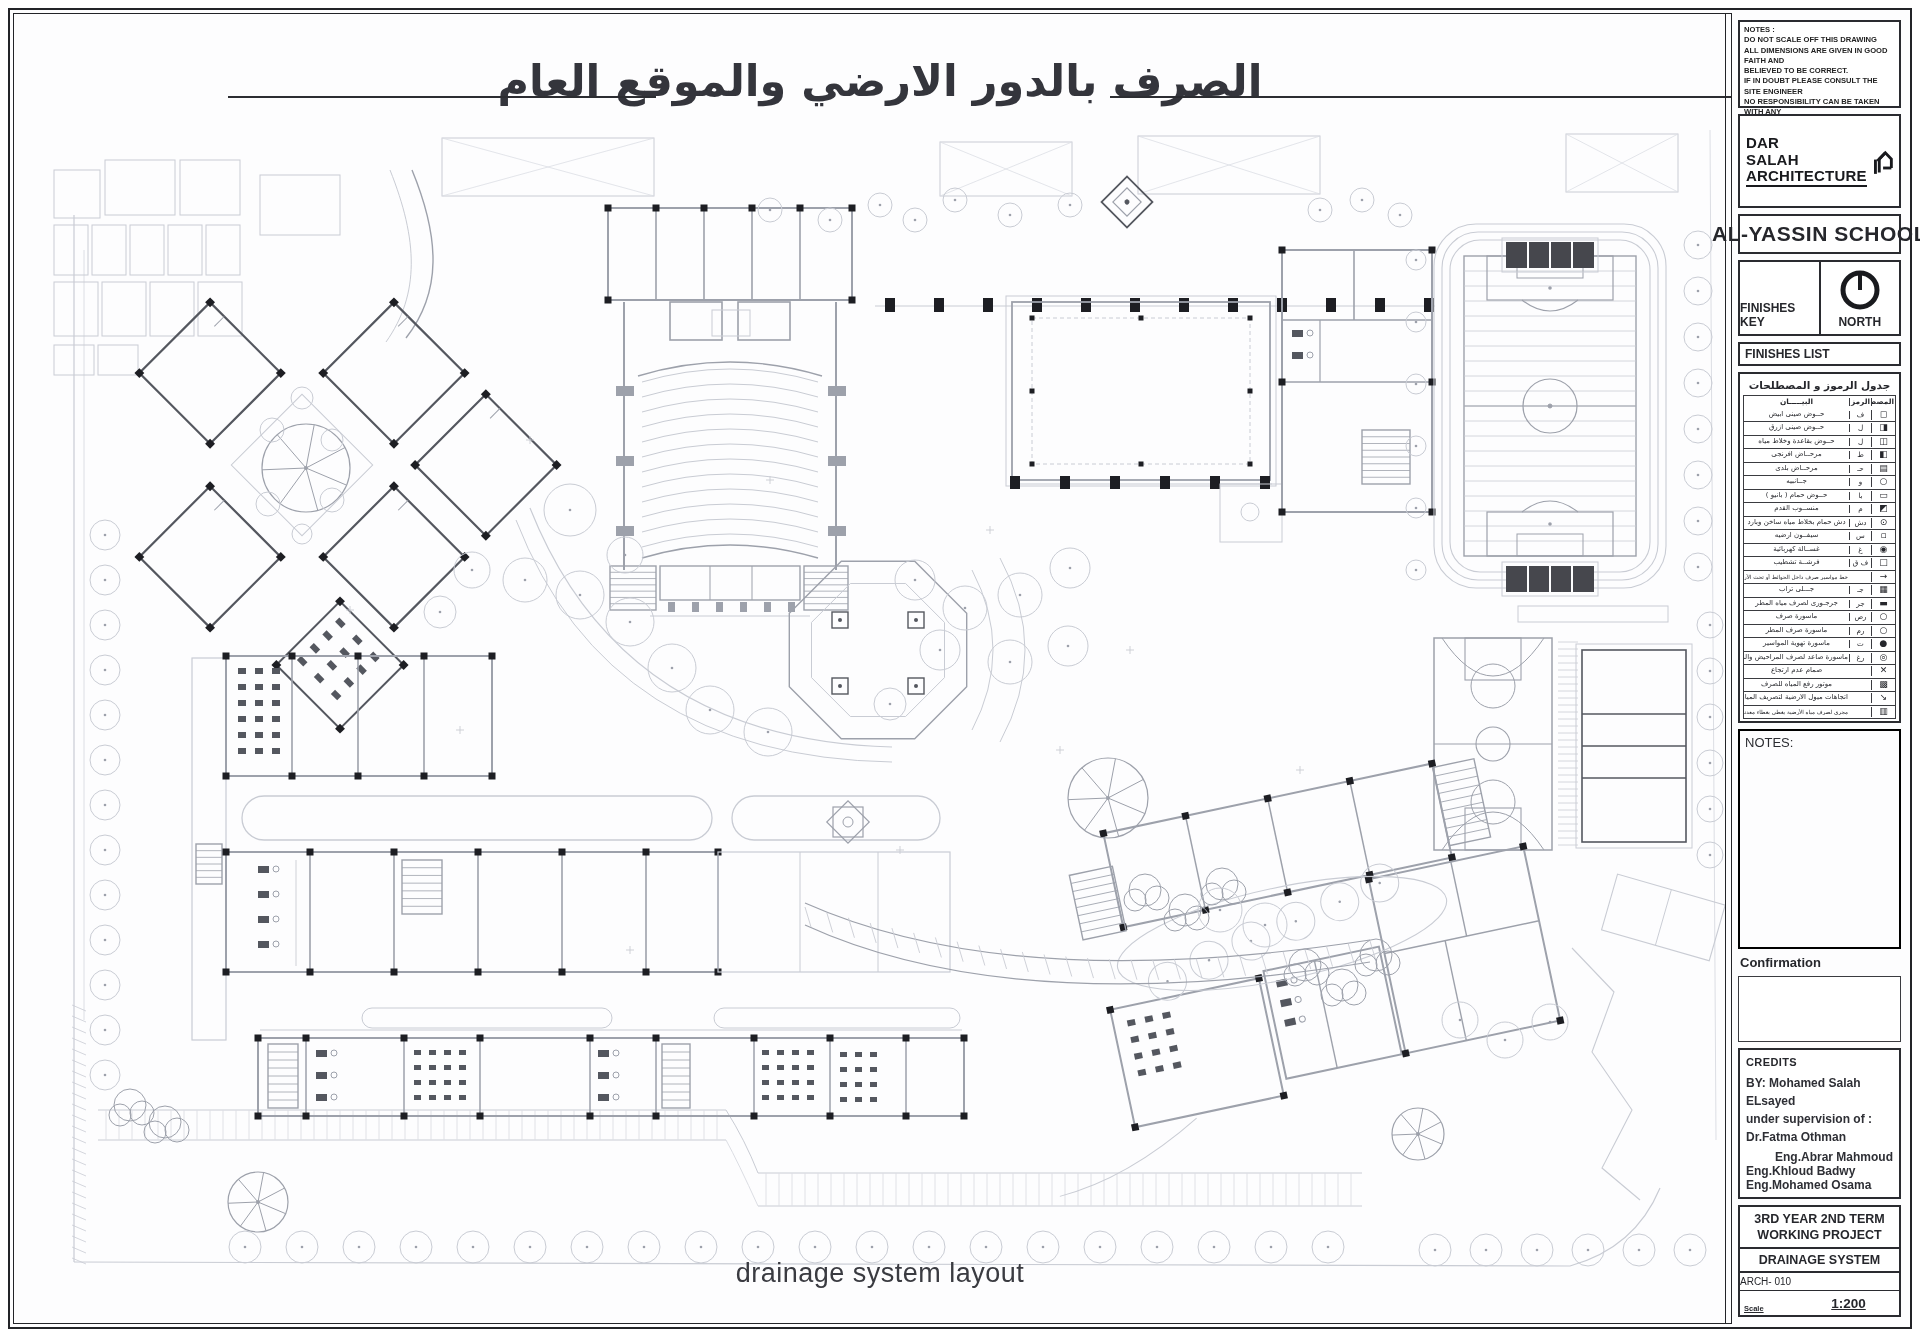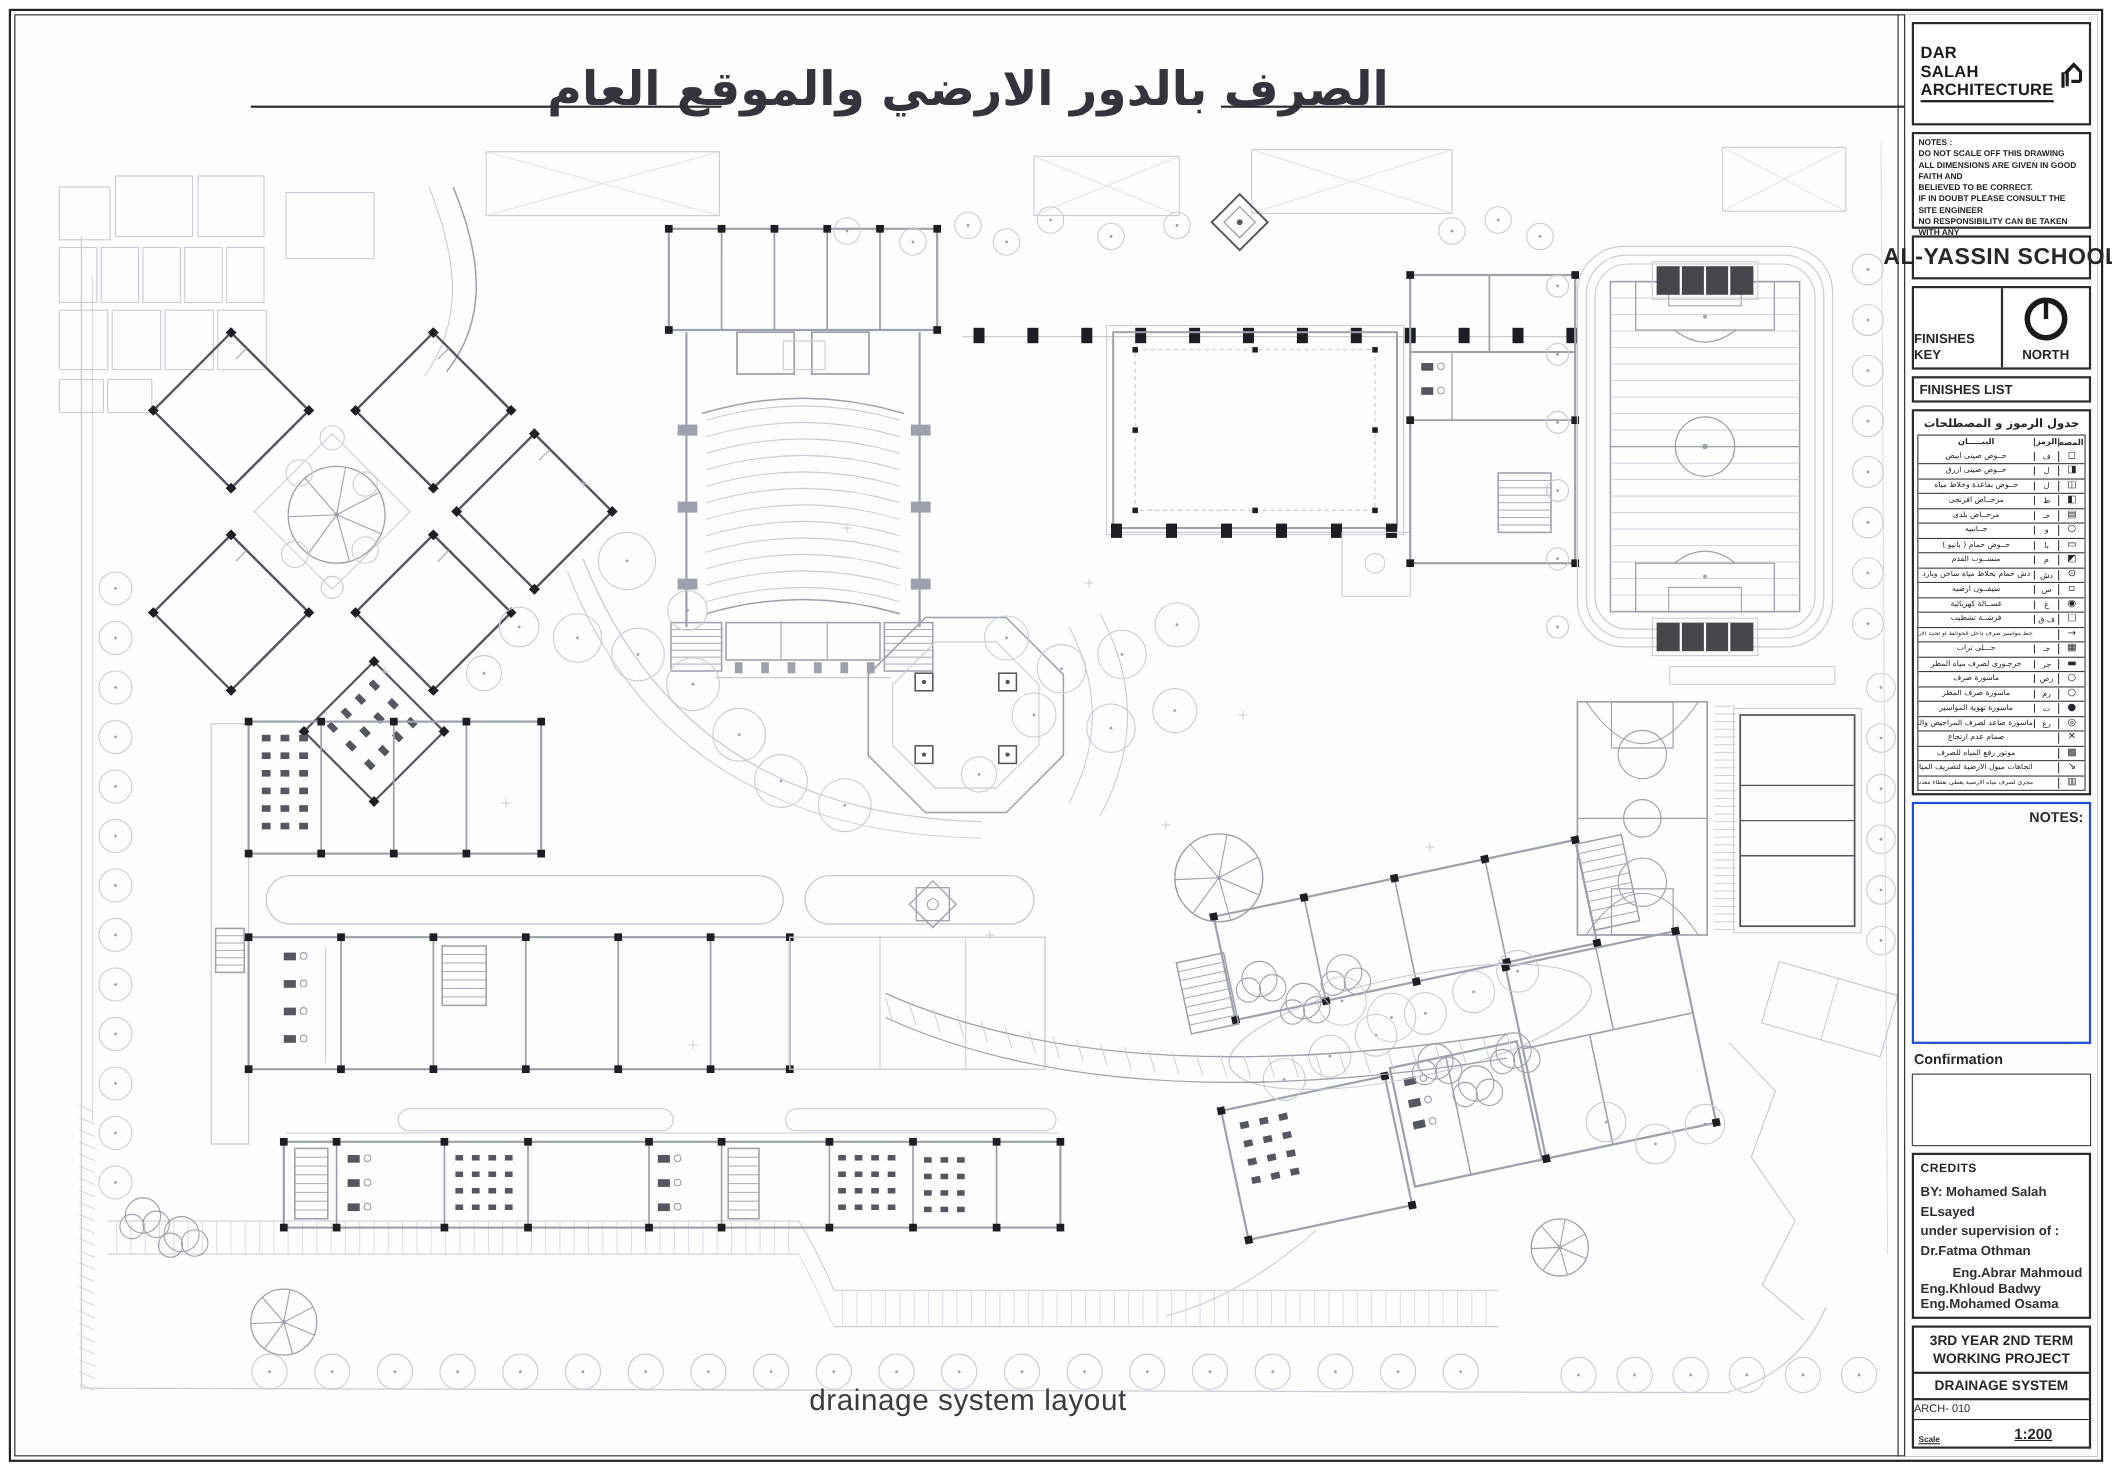--- a/index.html
+++ b/index.html
@@ -38,21 +38,21 @@
   .fin-grid{border:1.5px solid #3a3b40;direction:rtl;}
   .fin-row{display:grid;grid-template-columns:24px 22px 1fr;border-top:1px solid #3a3b40;
     min-height:12.5px;align-items:center;}
   .fin-row:first-child{border-top:none;}
   .fin-cell{font-family:"DejaVu Sans",sans-serif;font-size:7.2px;text-align:center;
     border-left:1px solid #3a3b40;padding:0 1px;overflow:hidden;white-space:nowrap;line-height:1.1;}
   .fin-cell:last-child{border-left:none;}
   .fin-cell.desc{font-size:7px;}
   .fin-cell.sym{font-size:9px;}
   .fin-head .fin-cell{font-weight:700;font-size:7.4px;}
-  .notes-area{flex:1 1 auto;border:2px solid #1d4ed8;padding:4px 5px;font-size:13px;font-weight:700;color:#2b2c31;text-align:right;}
+  .notes-area{flex:1 1 auto;border:2px solid #000000;padding:4px 5px;font-size:13px;font-weight:400;color:#2b2c31;}
   .confirm-label{font-size:13px;font-weight:700;padding:0 2px;}
   .confirm-box{height:64px;border:1.5px solid #3a3b40;background:#fff;}
   .credits-box{padding:4px 6px;font-size:11.5px;line-height:1.5;}
   .credits-box .head{font-size:11px;font-weight:700;letter-spacing:0.4px;margin-bottom:4px;}
   .credits-box .ln{font-size:12px;font-weight:700;color:#2e2f35;}
   .credits-box .ln.tight{line-height:1.18;}
   .proj-box{display:flex;flex-direction:column;}
   .proj-head{border-bottom:2px solid #2a2b30;text-align:center;font-weight:700;font-size:12.5px;
     padding:4px 2px;line-height:1.3;}
   .proj-sys{border-bottom:2px solid #2a2b30;text-align:center;font-weight:700;font-size:12.5px;padding:4px 2px;}
@@ -1114,44 +1114,44 @@
     </svg>
 
   <div class="sheet-title">الصرف بالدور الارضي والموقع العام</div>
   <div class="title-line left"></div>
   <div class="title-line right"></div>
   <div class="bottom-caption">drainage system layout</div>
 
   <div class="titleblock">
     <div class="tb-sep"></div>
 
+    <div class="tb-box notes-box">
+      <div>NOTES :</div>
+      <div>
+          <div>DO NOT SCALE OFF THIS DRAWING</div>
+          <div>ALL DIMENSIONS ARE GIVEN IN GOOD FAITH AND</div>
+          <div>BELIEVED TO BE CORRECT.</div>
+          <div>IF IN DOUBT PLEASE CONSULT THE SITE ENGINEER</div>
+          <div>NO RESPONSIBILITY CAN BE TAKEN WITH ANY</div>
+          <div>ERRORS FOUND BY MEASURING OFF THIS DRAWING</div>
+        </div>
+    </div>
+
     <div class="tb-box logo-box">
       <div class="logo-text">
         <div>DAR</div>
         <div>SALAH</div>
         <div>ARCHITECTURE</div>
       </div>
       <svg width="62" height="72" viewBox="0 0 70 80">
         <path d="M14 76 L14 40" stroke="#191a1e" stroke-width="9" fill="none" stroke-linecap="square"></path>
         <path d="M26 76 L26 34 L45 14 L64 34 L64 62" stroke="#191a1e" stroke-width="9" fill="none" stroke-linejoin="miter"></path>
         <path d="M45 14 L20 40" stroke="#191a1e" stroke-width="9" fill="none"></path>
         <path d="M64 62 L38 62" stroke="#191a1e" stroke-width="9" fill="none"></path>
       </svg>
-    </div>
-
-    <div class="tb-box notes-box">
-      <div>NOTES :</div>
-      <div>
-          <div>DO NOT SCALE OFF THIS DRAWING</div>
-          <div>ALL DIMENSIONS ARE GIVEN IN GOOD FAITH AND</div>
-          <div>BELIEVED TO BE CORRECT.</div>
-          <div>IF IN DOUBT PLEASE CONSULT THE SITE ENGINEER</div>
-          <div>NO RESPONSIBILITY CAN BE TAKEN WITH ANY</div>
-          <div>ERRORS FOUND BY MEASURING OFF THIS DRAWING</div>
-        </div>
     </div>
 
     <div class="tb-box school-box">AL-YASSIN SCHOOL</div>
 
     <div class="tb-box key-row">
       <div class="key-cell first">
         <div style="flex:1"></div>
         <span>FINISHES KEY</span>
       </div>
       <div class="key-cell">

